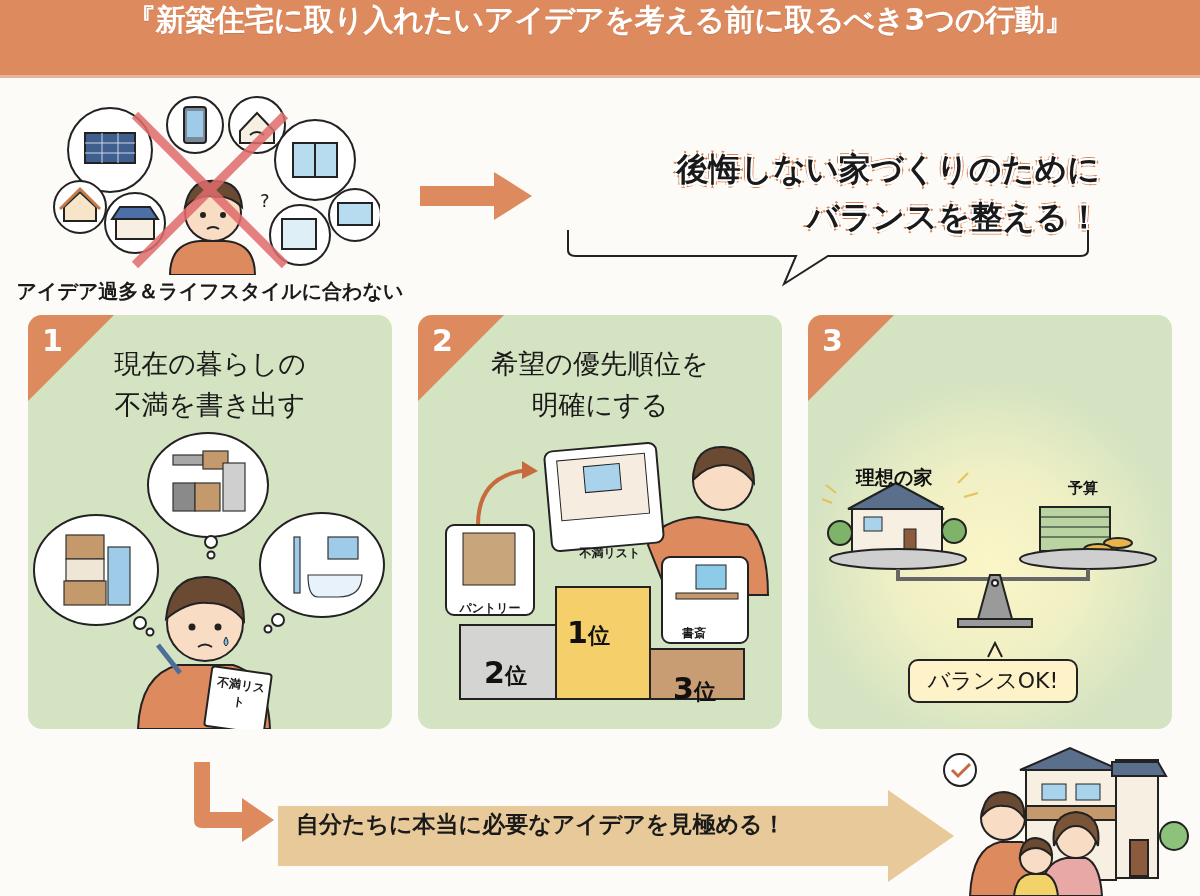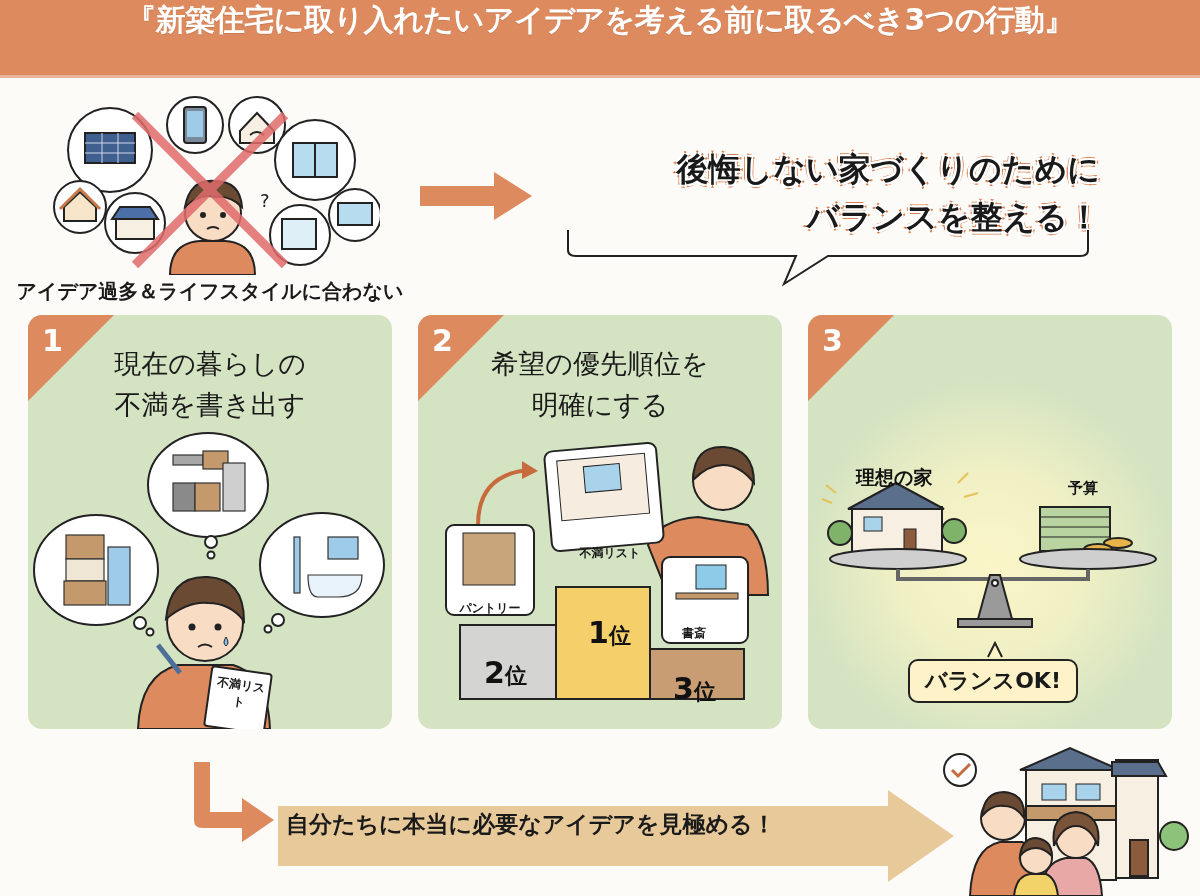--- a/index.html
+++ b/index.html
@@ -18,23 +18,23 @@
 .bracket{left:566px;top:228px;width:524px;height:60px}
 
 .card{top:315px;width:364px;height:414px;background:#d4e3c2;border-radius:14px;overflow:hidden}
 .card .corner{position:absolute;left:0;top:0;width:0;height:0;border-top:86px solid #dd8a5e;border-right:86px solid transparent}
 .card .num{position:absolute;left:14px;top:8px;color:#fff;font-size:30px;font-weight:bold}
 .card .ctitle{position:absolute;left:0;top:28px;width:100%;text-align:center;font-size:27px;font-weight:normal;line-height:41px}
 .card svg{position:absolute;left:0;top:110px}
 
 .lshape{left:190px;top:760px}
 .bottom-banner{left:278px;top:790px}
-.bottom-text{left:286px;top:809px;width:640px;font-size:23px;font-weight:bold;color:#1a1a1a}
+.bottom-text{left:296px;top:809px;width:640px;font-size:23px;font-weight:bold;color:#1a1a1a}
 .family{left:930px;top:740px;width:270px;height:156px}
-.badge-ok{position:absolute;left:100px;top:544px;width:170px;height:44px;background:#fdf2c8;border:2px solid #222;border-radius:10px;display:flex;align-items:center;justify-content:center;font-size:22px;font-weight:bold}
+.badge-ok{position:absolute;left:100px;top:544px;width:170px;height:44px;background:#fdf2c8;border:2px solid #222;border-radius:10px;display:flex;align-items:center;justify-content:center;font-size:22px;font-weight:normal}
 .rank-label{position:absolute;font-weight:bold;color:#111}
 .pill-label{position:absolute;font-size:12px;font-weight:bold;text-align:center}
 </style>
 </head>
 <body>
 
 <div class="abs header">
   <span class="header-title">『新築住宅に取り入れたいアイデアを考える前に取るべき3つの行動』</span>
 </div>
 
@@ -203,21 +203,21 @@
 
     <g stroke="#222" stroke-width="2">
       <rect x="42" y="200" width="96" height="74" fill="#d4d4d2"></rect>
       <rect x="138" y="162" width="94" height="112" fill="#f5cf6a"></rect>
       <rect x="232" y="224" width="94" height="50" fill="#c99d74"></rect>
     </g>
   </svg>
   <div class="pill-label" style="left:142px;top:230px;width:100px">不満リスト</div>
   <div class="pill-label" style="left:28px;top:285px;width:88px">パントリー</div>
   <div class="pill-label" style="left:244px;top:310px;width:64px">書斎</div>
-  <div class="rank-label" style="left:170px;top:300px;font-size:30px"><span>1</span><span style="font-size:22px">位</span></div>
+  <div class="rank-label" style="left:149px;top:300px;font-size:30px"><span>1</span><span style="font-size:22px">位</span></div>
   <div class="rank-label" style="left:66px;top:340px;font-size:30px"><span>2</span><span style="font-size:22px">位</span></div>
   <div class="rank-label" style="left:255px;top:356px;font-size:30px"><span>3</span><span style="font-size:22px">位</span></div>
 </div>
 
 <div class="abs card" style="left:808px">
   <div style="position:absolute;left:0;top:0;width:100%;height:100%;background:radial-gradient(circle at 50% 60%, #fbf6c8 0%, #f0f0c4 30%, rgba(212,227,194,0) 60%)"></div>
   <div class="corner"></div>
   <div class="num">3</div>
   <svg width="364" height="304" viewBox="0 0 364 304">
     <g stroke="#222" stroke-width="2">

